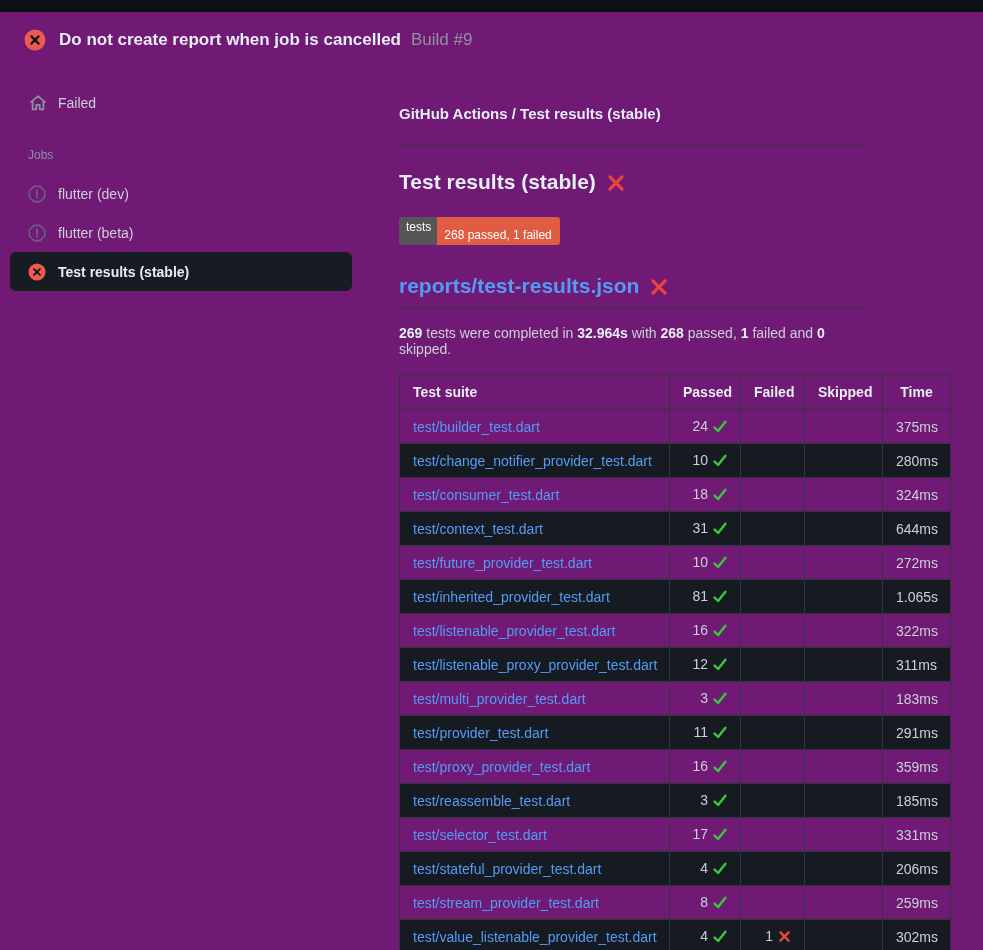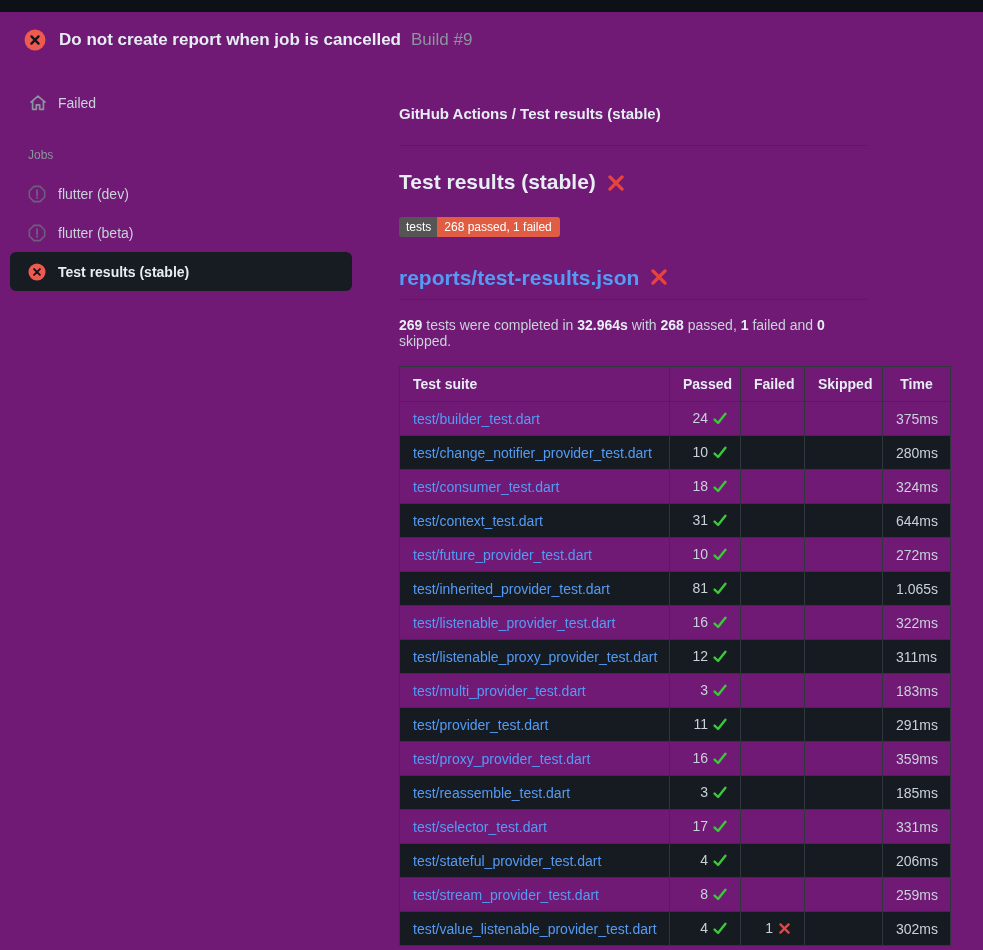--- a/index.html
+++ b/index.html
@@ -23,22 +23,22 @@
 
   
   .main { position:absolute; left:399px; top:56px; width:468px; }
   .breadcrumb { margin-top:37px; font-size:15px; font-weight:700; color:#e6edf3; }
   .run-status { margin-top:5px; font-size:12.5px; color:#8b949e; }
   .divider { margin-top:23px; border-top:1px solid #30363d; }
   .section-title { margin-top:24px; display:flex; align-items:center; gap:11px; font-size:21px; font-weight:700; color:#e6edf3; }
   .hx { display:inline-flex; margin-top:2px; }
   .badge { margin-top:23px; display:inline-flex; font-size:12px; line-height:1; color:#ffffff; border-radius:3px; overflow:hidden; }
   .badge-label { padding:4px 6px 4px 7px; }
-  .badge-value { padding:4px 8px 4px 7px; }
-  .report-heading { margin-top:29px; padding-bottom:9px; border-bottom:1px solid #30363d; display:flex; align-items:flex-start; gap:11px; font-size:21px; font-weight:700; }
+  .badge-value { padding:12px 8px 4px 7px; }
+  .report-heading { margin-top:29px; padding-bottom:9px; border-bottom:1px solid #30363d; display:flex; align-items:center; gap:11px; font-size:21px; font-weight:700; }
   .report-heading a { text-decoration:none; cursor:pointer; }
   .summary-line { margin-top:17px; font-size:14px; color:#c9d1d9; }
   .summary-line .b { font-weight:700; color:#e6edf3; }
 
   
   table.results { margin-top:17px; border-collapse:collapse; table-layout:fixed; width:551px; }
   .results th, .results td { border:1px solid #30363d; padding:0 13px; font-size:14px; height:34px; overflow:hidden; white-space:nowrap; }
   .results th { height:35px; font-weight:700; color:#e6edf3; text-align:center; }
   .results th:first-child { text-align:left; }
   .results td { text-align:right; color:#c9d1d9; }

